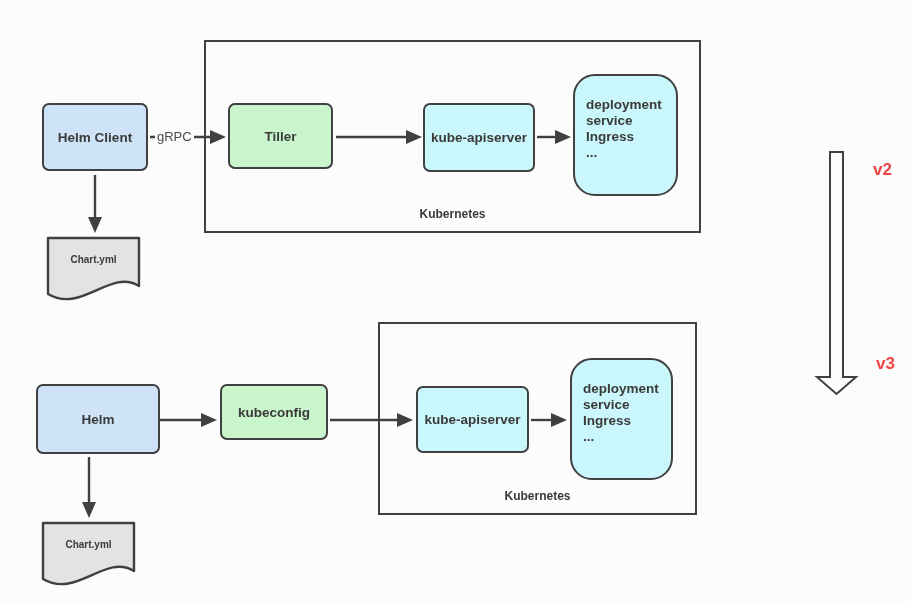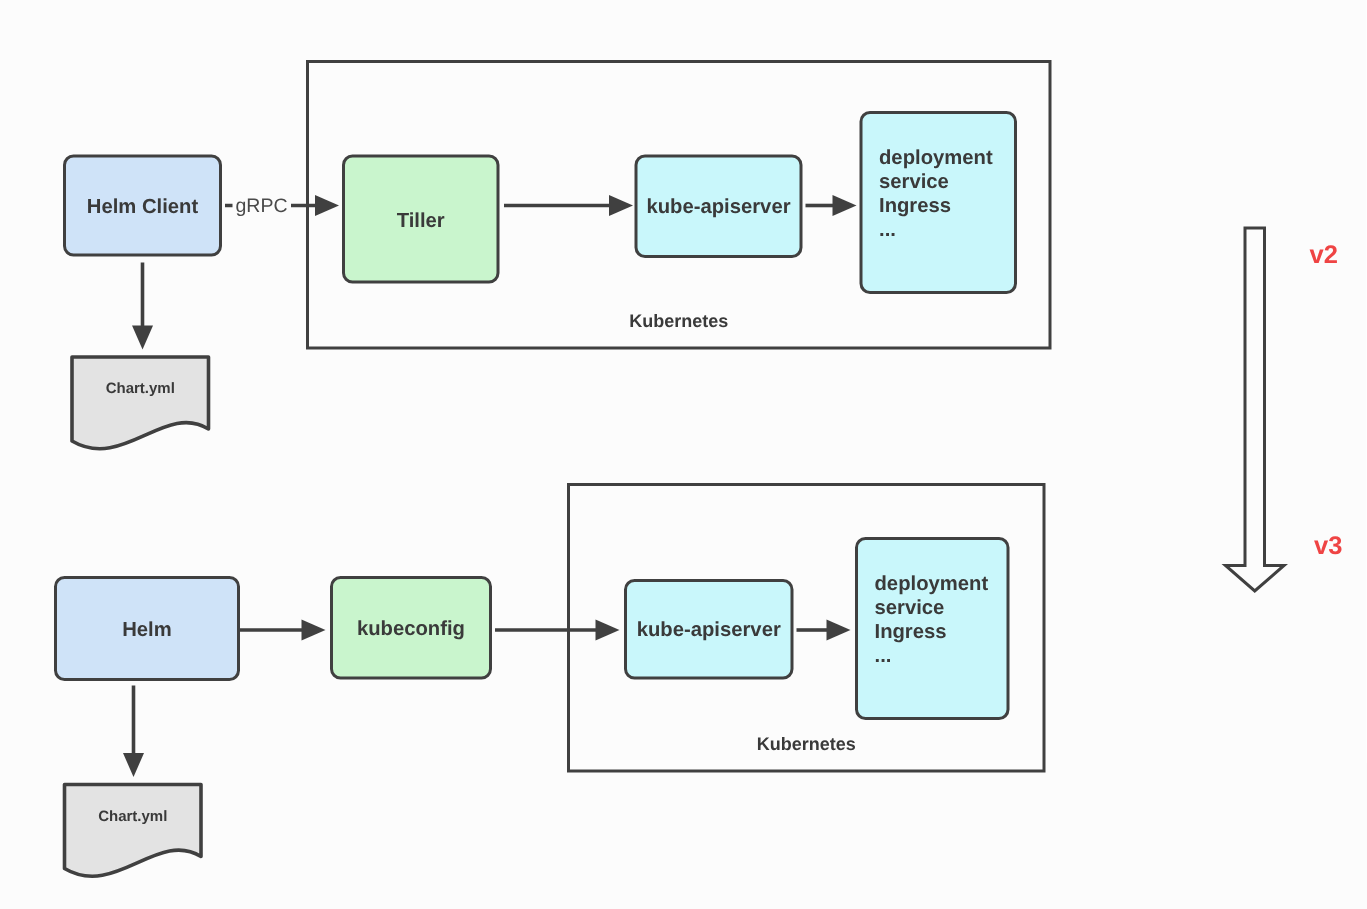--- a/index.html
+++ b/index.html
@@ -37,20 +37,21 @@
   .node.blue  { background: var(--node-blue,  #cfe3f8); }
   .node.green { background: var(--node-green, #c9f5cd); }
   .node.cyan  { background: var(--node-cyan,  #c9f7fb); text-align: right; }
   .node.resources {
     flex-direction: column;
     align-items: flex-start;
     justify-content: flex-start;
     padding: 21px 8px 0 11px;
     line-height: 16px;
     text-align: left;
+    border-radius: 22px;
   }
   .container-box {
     position: absolute;
     box-sizing: border-box;
     border: 2.4px solid var(--stroke, #404040);
     background: transparent;
   }
   .container-label {
     position: absolute;
     left: 0; right: 0;
@@ -156,21 +157,21 @@
   <div class="container-box" style="left:204px; top:40px; width:497px; height:193px;">
     <span class="container-label">Kubernetes</span>
   </div>
 
   <div class="node blue" style="left:42px; top:103px; width:106px; height:68px;">
     <span>Helm Client</span>
   </div>
 
   <span class="edge-label" style="left:155px; top:129px;">gRPC</span>
 
-  <div class="node green" style="left:228px; top:103px; width:105px; height:86px;">
+  <div class="node green" style="left:228px; top:103px; width:105px; height:66px;">
     <span>Tiller</span>
   </div>
 
   <div class="node cyan" style="left:423px; top:103px; width:112px; height:69px;">
     <span>kube-apiserver</span>
   </div>
 
   <div class="node cyan resources" style="left:573px; top:74px; width:105px; height:122px;">
     <span>deployment</span>
     <span>service</span>
@@ -188,21 +189,21 @@
   <span class="version-label" style="left:873px; top:160px;">v2</span>
 
   <div class="container-box" style="left:378px; top:322px; width:319px; height:193px;">
     <span class="container-label">Kubernetes</span>
   </div>
 
   <div class="node blue" style="left:36px; top:384px; width:124px; height:70px;">
     <span>Helm</span>
   </div>
 
-  <div class="node green" style="left:220px; top:384px; width:108px; height:69px;">
+  <div class="node green" style="left:220px; top:384px; width:108px; height:56px;">
     <span>kubeconfig</span>
   </div>
 
   <div class="node cyan" style="left:416px; top:386px; width:113px; height:67px;">
     <span>kube-apiserver</span>
   </div>
 
   <div class="node cyan resources" style="left:570px; top:358px; width:103px; height:122px;">
     <span>deployment</span>
     <span>service</span>

